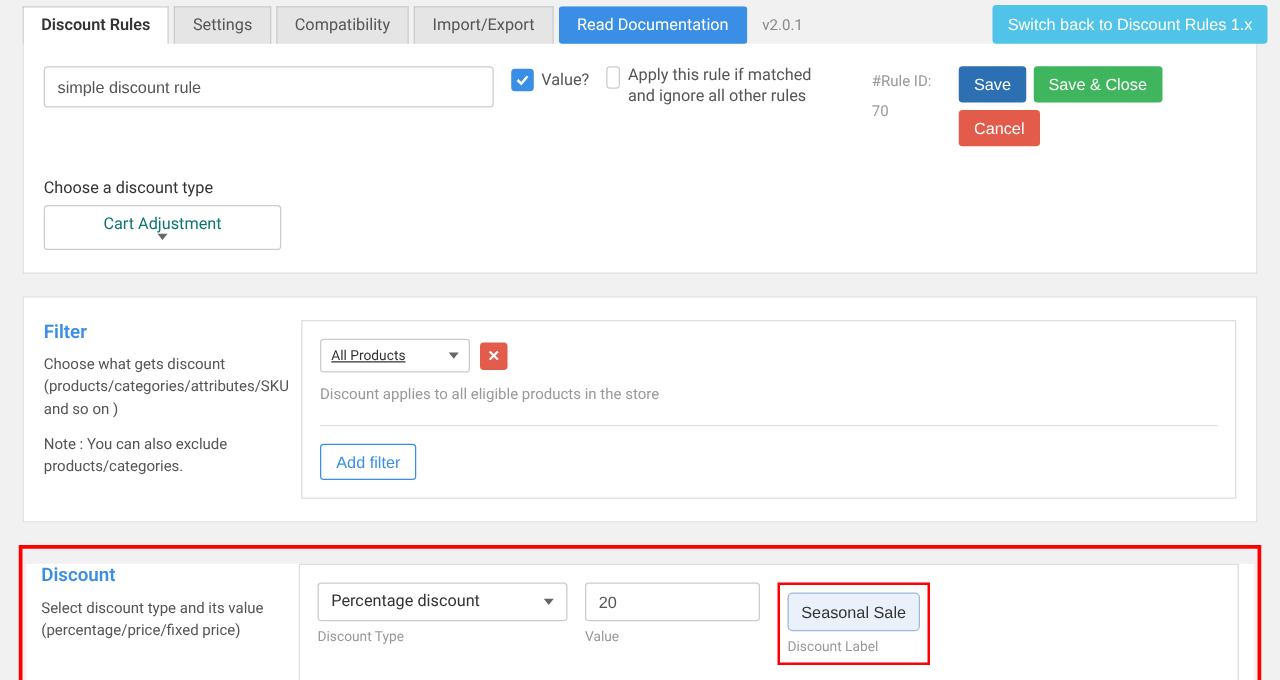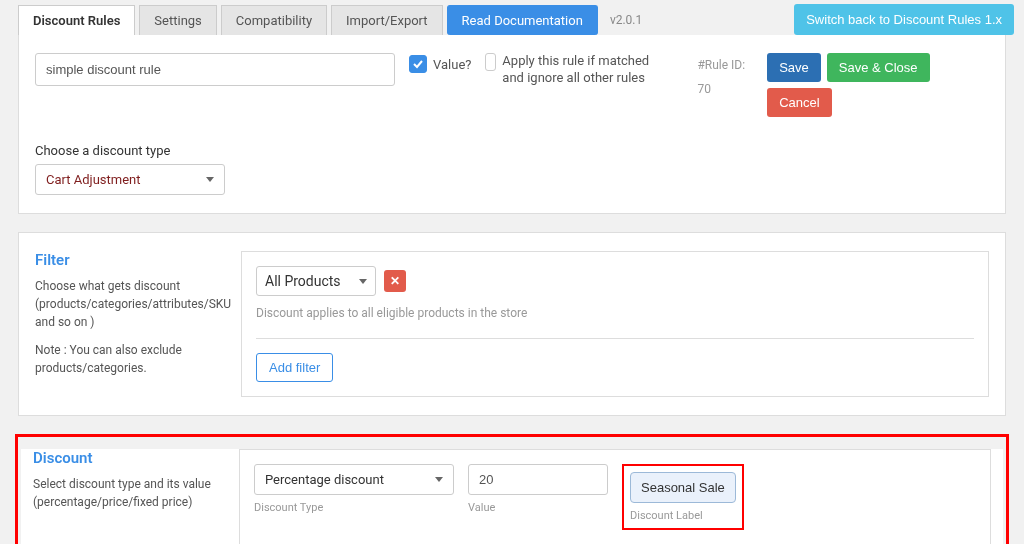--- a/index.html
+++ b/index.html
@@ -136,26 +136,27 @@
     color: #333;
     font-size: 13px;
     margin-bottom: 6px;
   }
   .select {
     width: 190px;
     padding: 7px 10px;
     border: 1px solid #ccc;
     border-radius: 3px;
     font-size: 13px;
-    color: #7f1d1d;
+    color: #0f766e;
     background: #fff;
     display: flex;
     justify-content: space-between;
     align-items: center;
     cursor: pointer;
+    flex-direction: column;
   }
   .chevron {
     width: 0; height: 0;
     border-left: 4px solid transparent;
     border-right: 4px solid transparent;
     border-top: 5px solid #666;
   }
   .section {
     display: flex;
     gap: 16px;
@@ -184,25 +185,26 @@
   .filterrow {
     display: flex;
     align-items: center;
     gap: 8px;
   }
   .filtersel {
     width: 120px;
     padding: 6px 8px;
     border: 1px solid #ccc;
     border-radius: 3px;
-    font-size: 14px;
+    font-size: 11px;
     display: flex;
     justify-content: space-between;
     align-items: center;
     cursor: pointer;
+    text-decoration: underline;
   }
   .delbtn {
     width: 22px;
     height: 22px;
     background: #e25b4b;
     color: #fff;
     border-radius: 3px;
     display: flex;
     align-items: center;
     justify-content: center;

